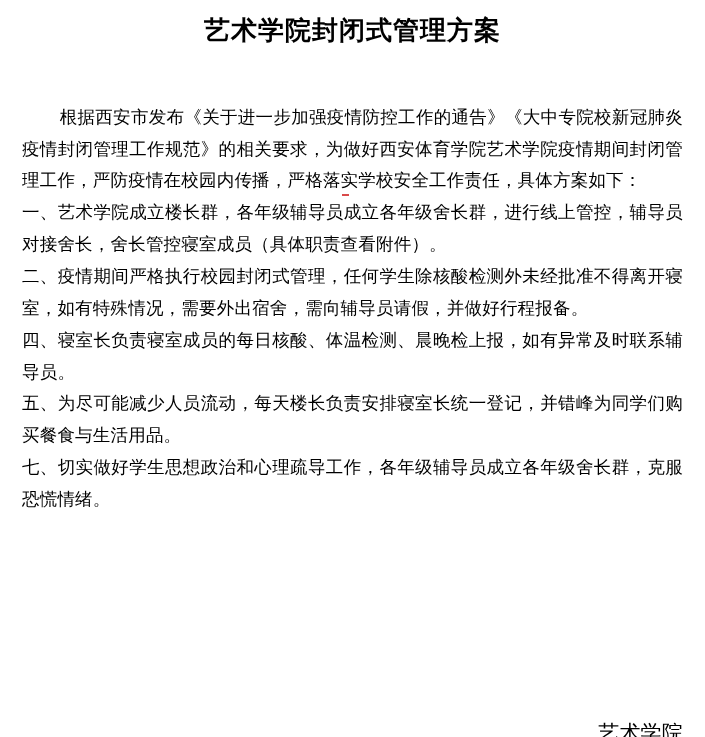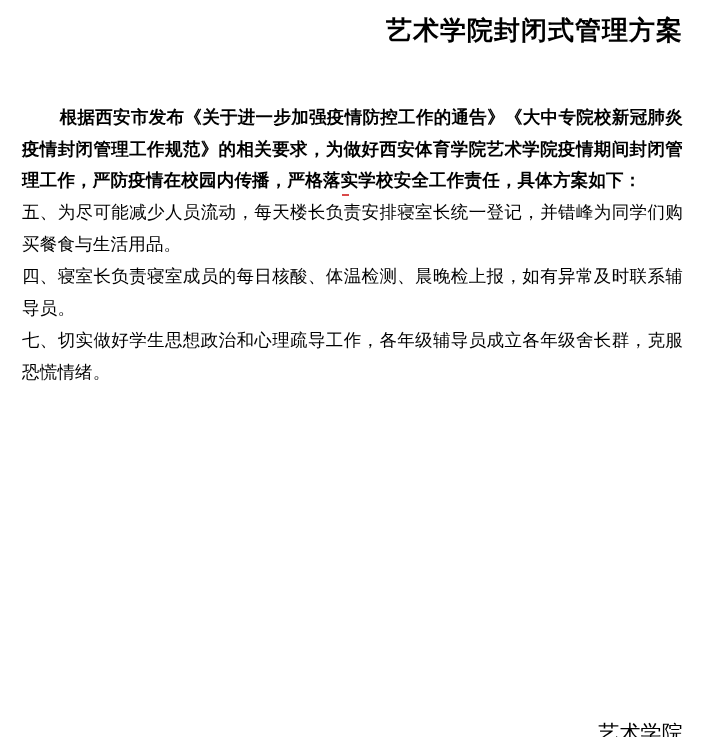--- a/index.html
+++ b/index.html
@@ -16,21 +16,21 @@
     position: relative;
   }
   .page {
     width: 705px;
     height: 737px;
     box-sizing: border-box;
     padding: 0 22px;
     position: relative;
   }
   .doc-title {
-    text-align: right;
+    text-align: center;
     font-size: 26px;
     font-weight: bold;
     letter-spacing: 1px;
     margin-top: 14px;
     margin-bottom: 0;
     line-height: 1.3;
     font-family: "Liberation Serif", "DejaVu Serif", serif;
   }
   .body-block {
     margin-top: 54px;
@@ -40,21 +40,20 @@
     text-justify: inter-ideograph;
     letter-spacing: 0.2px;
   }
   .para {
     margin: 0;
     text-indent: 0;
   }
   .para.indent {
     text-indent: 2.15em;
     position: relative;
-    font-weight: bold;
   }
   .cursor-mark {
     position: absolute;
     left: 342px;
     top: 180px;
     width: 7px;
     height: 2px;
     background: #d94a4a;
   }
   .signature {
@@ -67,22 +66,24 @@
 </style>
 </head>
 <body>
 
 <div class="page">
 
   <h1 class="doc-title">艺术学院封闭式管理方案</h1>
 
   <div class="body-block">
     <p class="para indent">根据西安市发布《关于进一步加强疫情防控工作的通告》《大中专院校新冠肺炎疫情封闭管理工作规范》的相关要求，为做好西安体育学院艺术学院疫情期间封闭管理工作，严防疫情在校园内传播，严格落实学校安全工作责任，具体方案如下：</p>
+    <p class="para">一、艺术学院成立楼长群，各年级辅导员成立各年级舍长群，进行线上管控，辅导员对接舍长，舍长管控寝室成员（具体职责查看附件）。</p>
+    <p class="para">二、疫情期间严格执行校园封闭式管理，任何学生除核酸检测外未经批准不得离开寝室，如有特殊情况，需要外出宿舍，需向辅导员请假，并做好行程报备。</p>
+    <p class="para">四、寝室长负责寝室成员的每日核酸、体温检测、晨晚检上报，如有异常及时联系辅导员。</p>
     <p class="para">五、为尽可能减少人员流动，每天楼长负责安排寝室长统一登记，并错峰为同学们购买餐食与生活用品。</p>
-    <p class="para">四、寝室长负责寝室成员的每日核酸、体温检测、晨晚检上报，如有异常及时联系辅导员。</p>
     <p class="para">七、切实做好学生思想政治和心理疏导工作，各年级辅导员成立各年级舍长群，克服恐慌情绪。</p>
   </div>
 
   <div class="cursor-mark"></div>
 
   <div class="signature">艺术学院</div>
 
 </div>
 
 </body></html>

